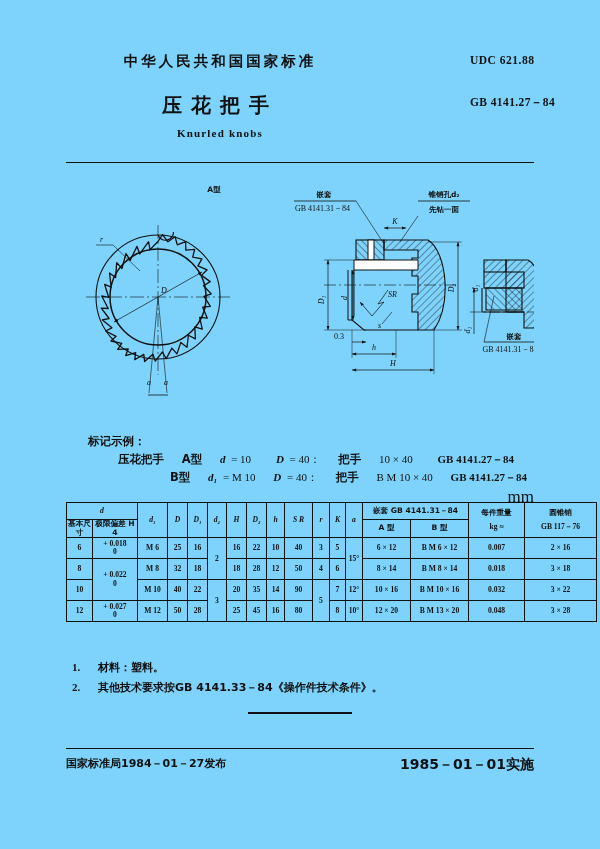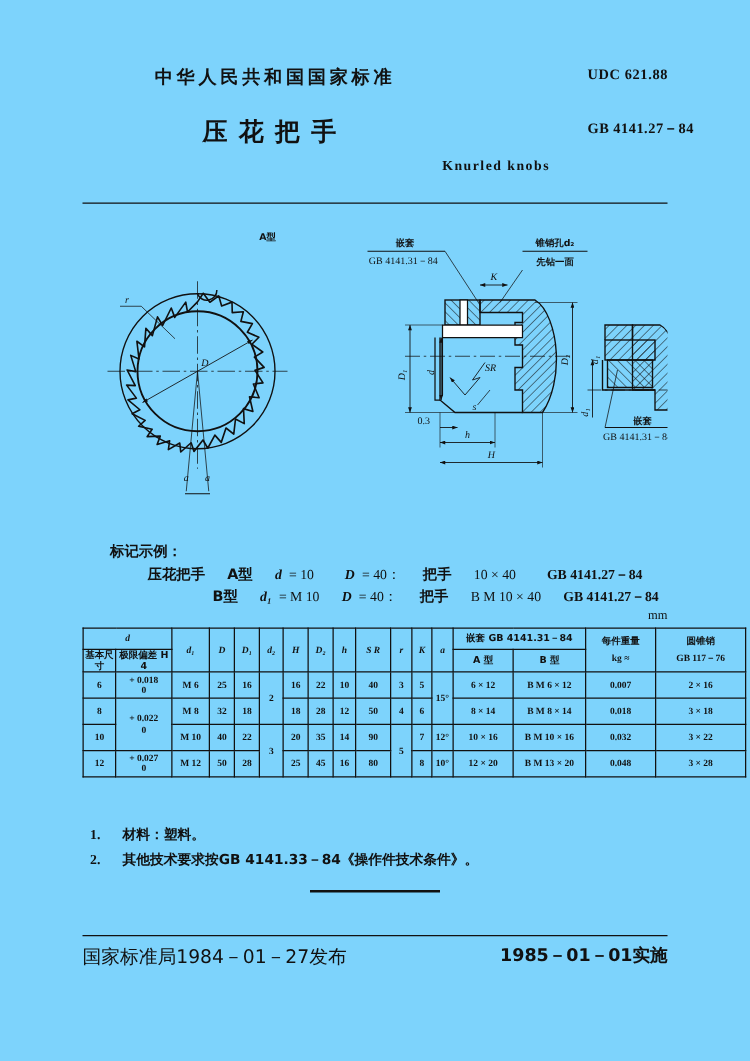--- a/index.html
+++ b/index.html
@@ -57,21 +57,21 @@
     left: 470px; top: 95px;
     font-family: "Liberation Serif", serif;
     font-weight: bold;
     font-size: 11.5px;
     letter-spacing: 0.4px;
   }
   .hdr-en {
     position: absolute;
     left: 0; top: 127px;
     width: 440px;
-    text-align: right;
+    text-align: center;
     font-family: "Liberation Serif", serif;
     font-weight: bold;
     font-size: 11px;
     letter-spacing: 1.2px;
   }
   .rule-top {
     position: absolute;
     left: 66px; top: 162px;
     width: 468px; height: 0;
     border-top: 1.6px solid #111;
@@ -104,21 +104,21 @@
   .mark-row .bd { font-weight: bold; }
   .mark-row .it { font-style: italic; font-weight: bold; }
   .mark-row span { margin-right: 3px; }
   .sp-lg { display:inline-block; width: 16px; }
   .sp-md { display:inline-block; width: 9px; }
 
   
   .unit-mm {
     position: absolute;
     right: 66px; top: 487px;
-    font-size: 10px;
+    font-size: 17px;
     font-family: "Liberation Serif", serif;
   }
 
   
   .tbl-wrap {
     position: absolute;
     left: 66px; top: 502px;
     width: 468px;
   }
   table.spec {
@@ -173,22 +173,22 @@
   .rule-foot {
     position: absolute;
     left: 66px; top: 748px;
     width: 468px; height: 0;
     border-top: 1.6px solid #111;
   }
   .foot-l {
     position: absolute;
     left: 66px; top: 756px;
     font-family: "DejaVu Sans", sans-serif;
-    font-weight: normal;
-    font-size: 15px;
+    font-weight: bold;
+    font-size: 11px;
   }
   .foot-r {
     position: absolute;
     right: 66px; top: 756px;
     font-family: "DejaVu Sans", sans-serif;
     font-weight: bold;
     font-size: 14px;
   }
   .lbl { font-family: "Liberation Serif", serif; font-size: 8px; }
   .lbl-cn { font-family: "DejaVu Sans", sans-serif; font-size: 7.5px; font-weight: bold; }

